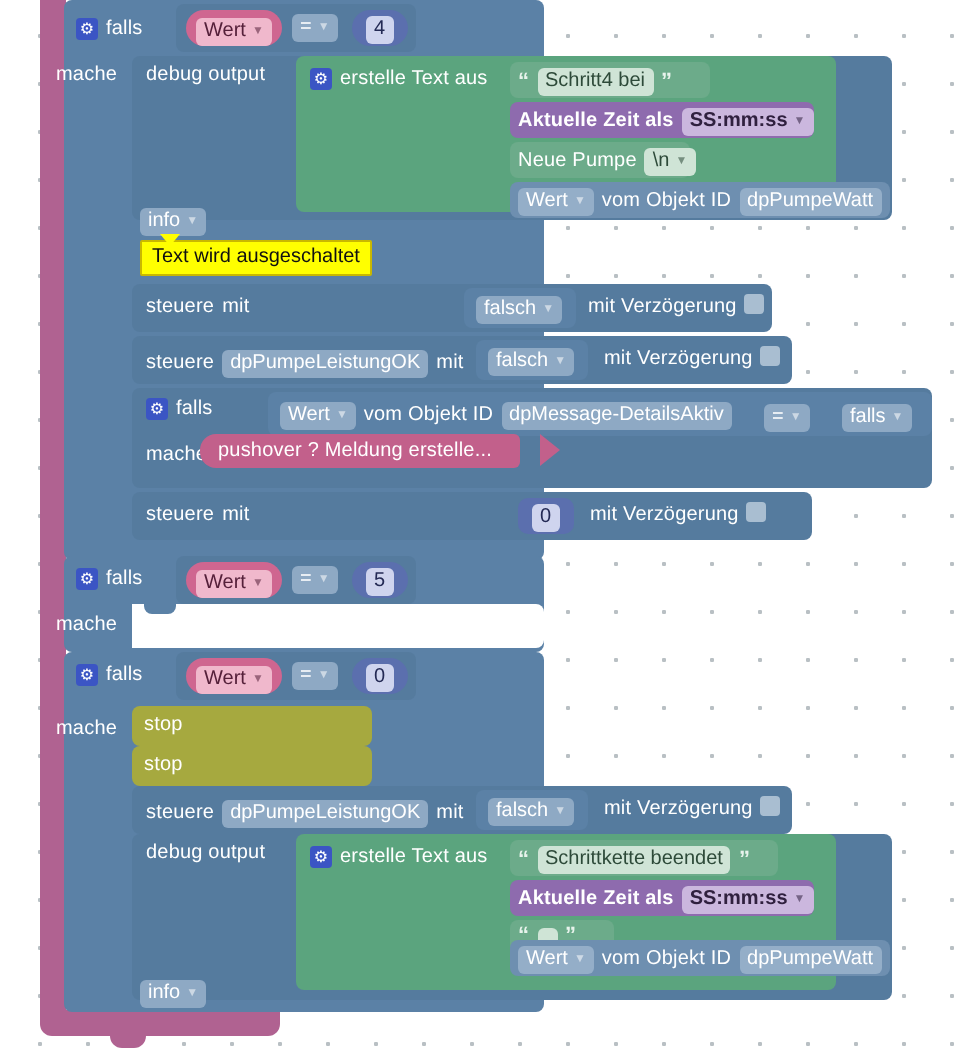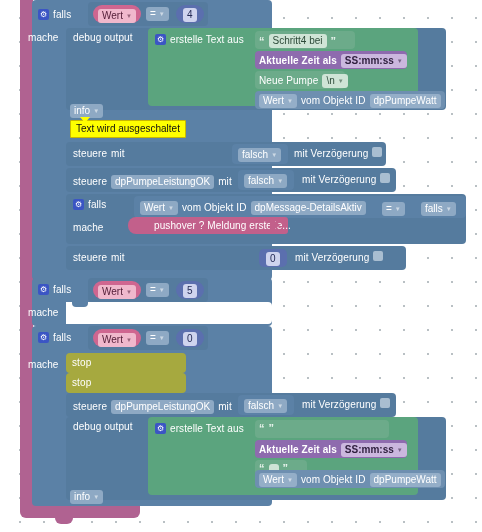--- a/index.html
+++ b/index.html
@@ -244,21 +244,21 @@
     <span>=</span>
     <span class="caret">▼</span>
   </span>
   <span class="abs field f-blue" style="left:421px; top:202px;">
     <span>falls</span>
     <span class="caret">▼</span>
   </span>
 
   <span class="abs lbl" style="left:73px; top:223px;">mache</span>
 
-  <div class="abs blk pink-c" style="left:128px; top:217px; width:160px; height:17px; border-radius:8px 3px 3px 8px;padding-left:17px;">
+  <div class="abs blk pink-c" style="left:100px; top:217px; width:160px; height:17px; border-radius:8px 3px 3px 8px;">
     <span class="lbl" style="display:block; padding:4px 0 0 9px;">pushover ? Meldung erstelle...</span>
   </div>
   <div class="collapsed-tail" style="left:270px; top:217px;"></div>
 
   <div class="abs blk ctrl-d" style="left:66px; top:246px; width:340px; height:24px;"></div>
   <div class="abs row" style="left:73px; top:253px;">
     <span class="lbl">steuere</span>
     <span class="lbl">mit</span>
   </div>
   <div class="abs blk math-b" style="left:259px; top:249px; width:28px; height:18px; border-radius:5px;">
@@ -346,20 +346,21 @@
 
   <div class="abs blk text-g" style="left:148px; top:417px; width:270px; height:78px;"></div>
   <div class="abs row" style="left:155px; top:423px;">
     <span class="gear">⚙</span>
     <span class="lbl">erstelle Text aus</span>
   </div>
 
   <div class="abs blk text-g2" style="left:255px; top:420px; width:134px; height:18px; border-radius:4px;">
     <div class="row" style="padding:3px 4px;">
       <span class="quote">“</span>
+      <span class="field f-green">Schrittkette beendet</span>
       <span class="quote">”</span>
     </div>
   </div>
 
   <div class="abs blk time-p" style="left:255px; top:440px; width:152px; height:18px; border-radius:4px;">
     <div class="row" style="padding:3px 4px;">
       <span class="lbl">Aktuelle Zeit als</span>
       <span class="field f-purple">
         <span>SS:mm:ss</span>
         <span class="caret">▼</span>

